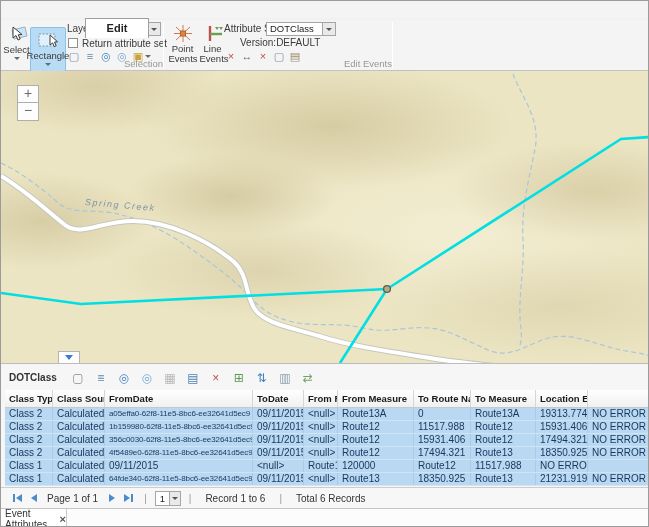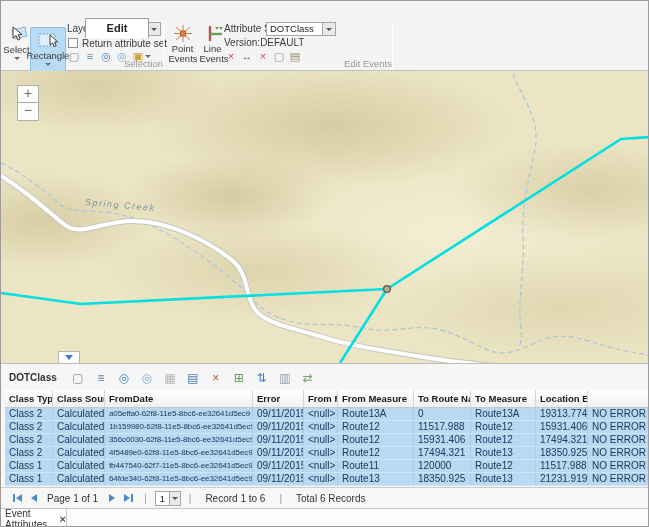--- a/index.html
+++ b/index.html
@@ -149,21 +149,21 @@
           <path d="M16,3 l2,3 l2,-3 Z" fill="#6f9e52"></path>
       </svg>
       <span class="tlabel" style="width:26px;">Line Events</span>
     </div>
 
     <span class="fld-label" style="left:223px; top:3px;">Attribute Set:</span>
     <div class="combo" style="left:265px; top:2px; width:70px;">
       <span>DOTClass</span>
       <span class="arrow-btn"></span>
     </div>
-    <span class="fld-label" style="left:223px; top:17px;">Version:DEFAULT</span>
+    <span class="fld-label" style="left:239px; top:17px;">Version:DEFAULT</span>
 
     <div class="icon-row" style="left:223px; top:30px;">
         <span class="mini-ico" style="color: rgb(192, 80, 77);">×</span>
         <span class="mini-ico" style="color: rgb(79, 107, 124);">↔</span>
         <span class="mini-ico" style="color: rgb(192, 80, 77);">×</span>
         <span class="mini-ico" style="color: rgb(122, 142, 160);">▢</span>
         <span class="mini-ico" style="color: rgb(154, 139, 106);">▤</span>
       </div>
     <span class="group-label" style="left:163px; width:228px;">Edit Events</span>
     <span class="vdiv" style="left:391px;"></span>
@@ -196,21 +196,21 @@
     <div class="ttoolbar">
       <span class="lname">DOTClass</span>
       <span><span class="tico" style="color: rgb(138, 138, 138);">▢</span><span class="tico" style="color: rgb(91, 135, 168);">≡</span><span class="tico" style="color: rgb(63, 127, 193);">◎</span><span class="tico" style="color: rgb(116, 167, 212);">◎</span><span class="tico" style="color: rgb(184, 184, 184);">▦</span><span class="tico" style="color: rgb(79, 129, 180);">▤</span><span class="tico" style="color: rgb(192, 80, 77);">×</span><span class="tico" style="color: rgb(90, 154, 80);">⊞</span><span class="tico" style="color: rgb(63, 127, 193);">⇅</span><span class="tico" style="color: rgb(138, 160, 176);">▥</span><span class="tico" style="color: rgb(122, 160, 106);">⇄</span></span>
     </div>
 
     <div class="tgrid">
       <div class="thead-row">
           <div class="hcell c0">Class Type</div>
           <div class="hcell c1">Class Source</div>
           <div class="hcell c3">FromDate</div>
-          <div class="hcell c4">Error</div>
+          <div class="hcell c4">ToDate</div>
           <div class="hcell c5">From Route Name</div>
           <div class="hcell c6">From Measure</div>
           <div class="hcell c7">To Route Name</div>
           <div class="hcell c8">To Measure</div>
           <div class="hcell c9">Location Error</div>
         </div>
       <div>
           <div class="trow">
             <div class="cell c0">Class 2</div>
             <div class="cell c1">Calculated</div>
@@ -255,21 +255,20 @@
             <div class="cell c4">&lt;null&gt;</div>
             <div class="cell c5">Route12</div>
             <div class="cell c6">17494.321</div>
             <div class="cell c7">Route13</div>
             <div class="cell c8">18350.925</div>
             <div class="cell c9">NO ERROR</div>
           </div>
           <div class="trow">
             <div class="cell c0">Class 1</div>
             <div class="cell c1">Calculated</div>
-            <div class="cell c2">fb447540-62f7-11e5-8bc6-ee32641d5ec9</div>
             <div class="cell c3">09/11/2015</div>
             <div class="cell c4">&lt;null&gt;</div>
             <div class="cell c5">Route11</div>
             <div class="cell c6">120000</div>
             <div class="cell c7">Route12</div>
             <div class="cell c8">11517.988</div>
             <div class="cell c9">NO ERROR</div>
           </div>
           <div class="trow">
             <div class="cell c0">Class 1</div>

